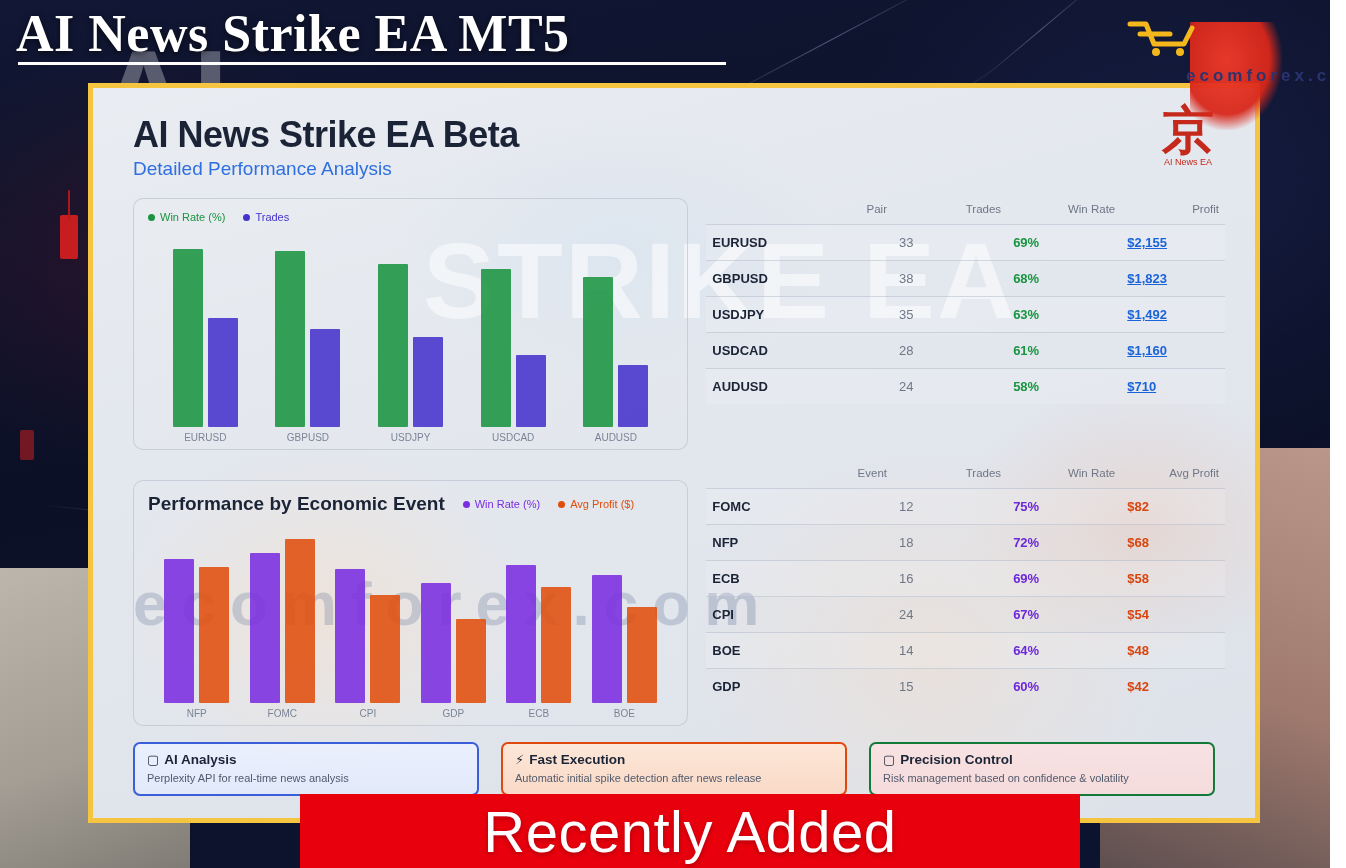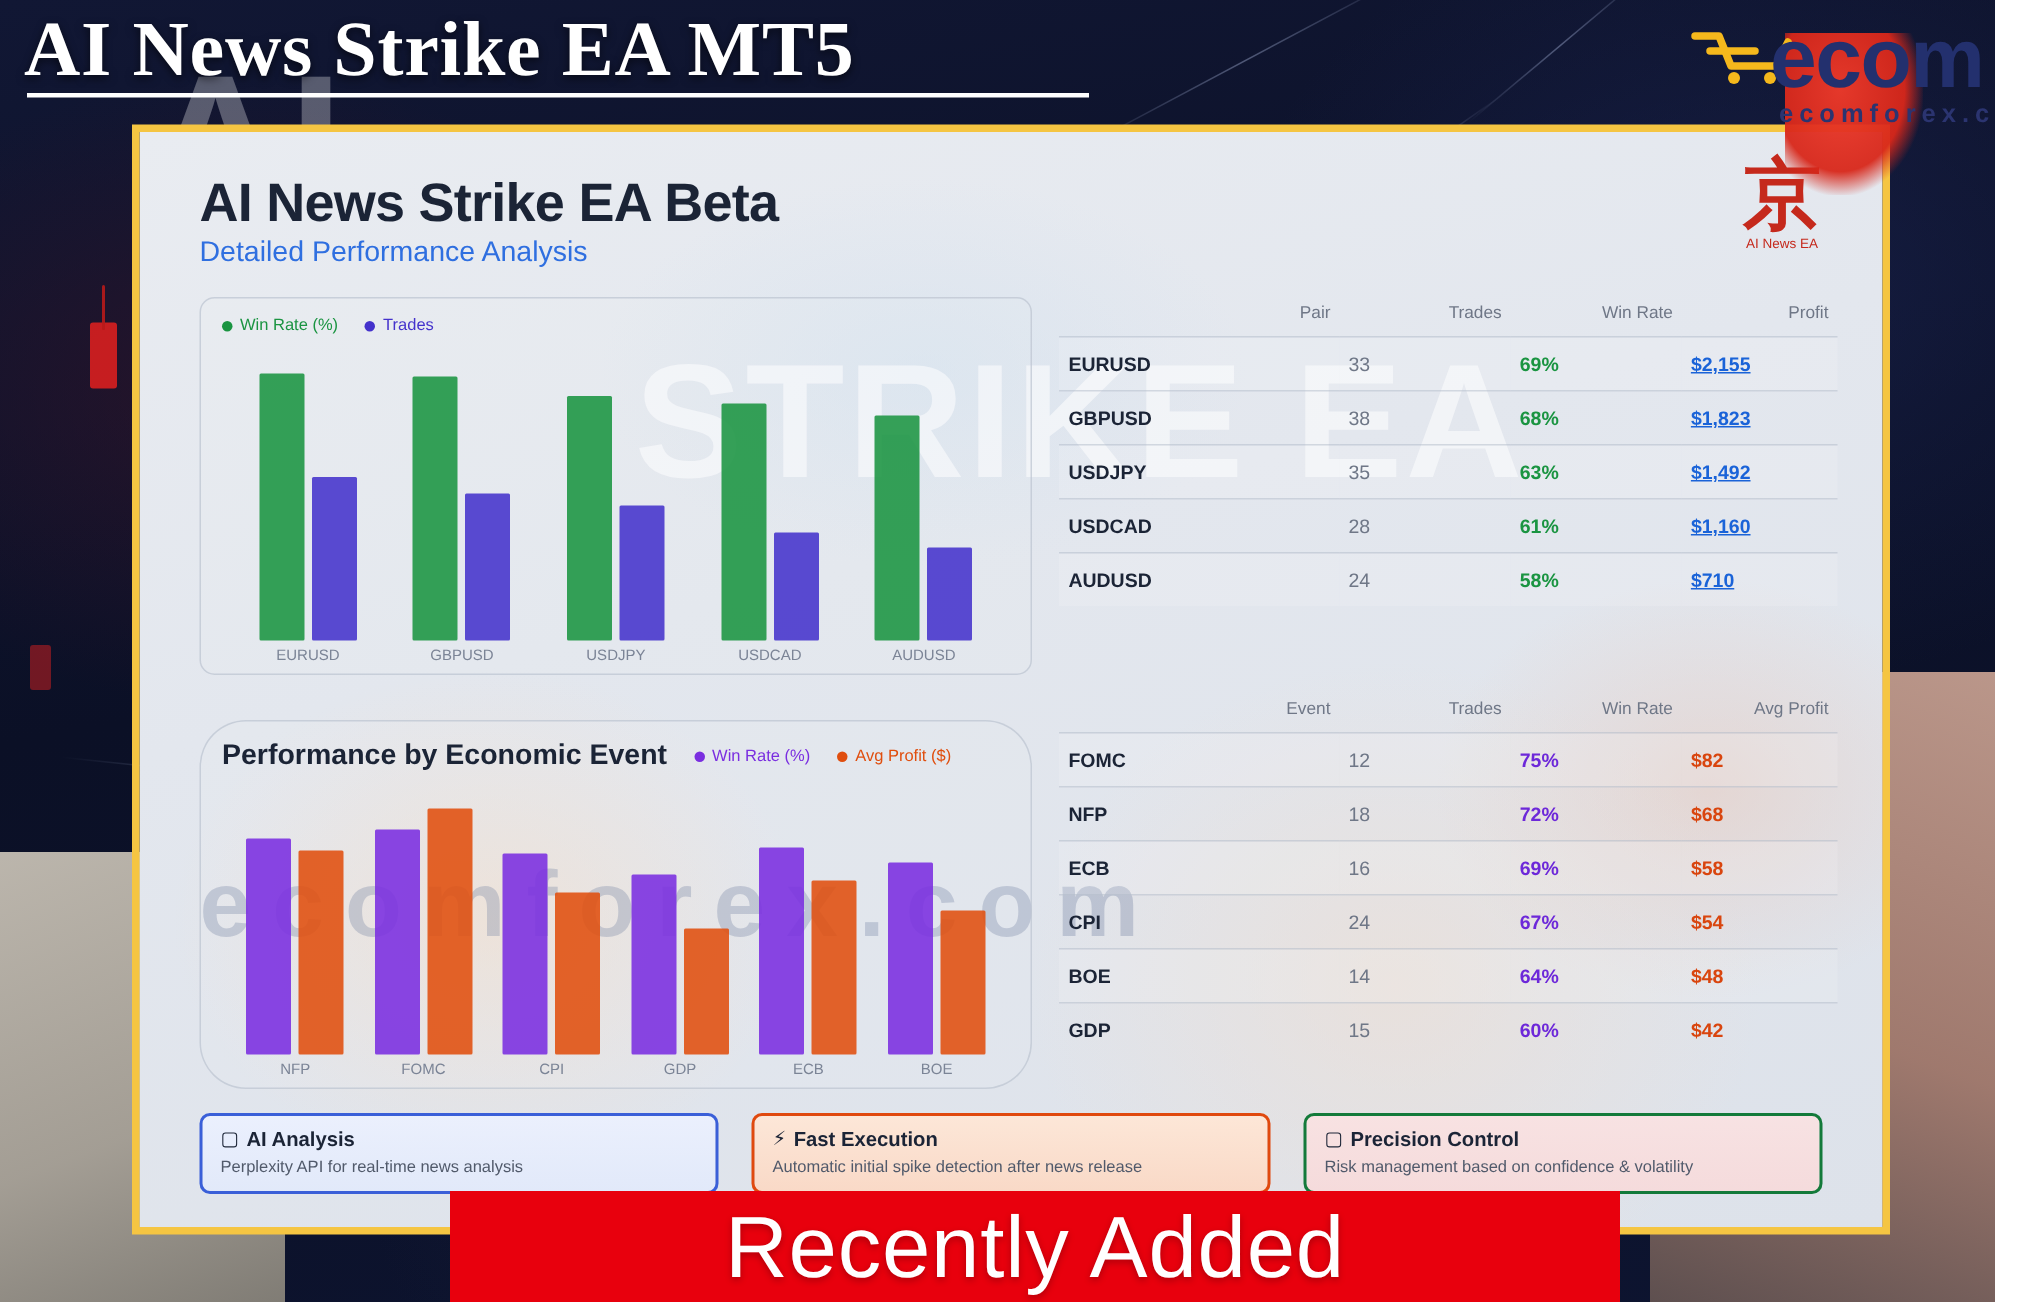--- a/index.html
+++ b/index.html
@@ -250,21 +250,20 @@
   <div id="promo-rule"></div>
 
   <div id="brand-logo">
     <div id="brand-mascot"></div>
     <svg id="brand-cart" viewBox="0 0 74 46">
       <path d="M4 10 H20 L28 30 H58 L66 14" fill="none" stroke="#f5b81c" stroke-width="5" stroke-linecap="round" stroke-linejoin="round"></path>
       <path d="M14 20 H44" fill="none" stroke="#f5b81c" stroke-width="5" stroke-linecap="round"></path>
       <circle cx="30" cy="38" r="4" fill="#f5b81c"></circle>
       <circle cx="54" cy="38" r="4" fill="#f5b81c"></circle>
     </svg>
-    <div id="brand-word">ecom</div>
     <div id="brand-sub">ecomforex.com</div>
   </div>
 
   <div id="recently-banner">
     <span id="recently-text">Recently Added</span>
   </div>
 
   <div id="dashboard">
     <div id="dash-wash"></div>
     <div id="dash-wm2">STRIKE EA</div>
@@ -321,21 +320,21 @@
               </div>
             <div class="axis-labels" id="pair-axis">
                 <div class="axis-label">EURUSD</div>
                 <div class="axis-label">GBPUSD</div>
                 <div class="axis-label">USDJPY</div>
                 <div class="axis-label">USDCAD</div>
                 <div class="axis-label">AUDUSD</div>
               </div>
           </div>
 
-          <div class="chart-card" style="margin-top:30px;border-radius:31px;">
+          <div class="chart-card" style="margin-top:30px;">
             <div class="chart-head">
               <div class="chart-title">Performance by Economic Event</div>
               <div class="legend">
                 <span class="legend-item">
                   <span class="legend-dot" style="background:#7a2ee0"></span>
                   <span style="color:#7a2ee0">Win Rate (%)</span>
                 </span>
                 <span class="legend-item">
                   <span class="legend-dot" style="background:#e04e0e"></span>
                   <span style="color:#e04e0e">Avg Profit ($)</span>

